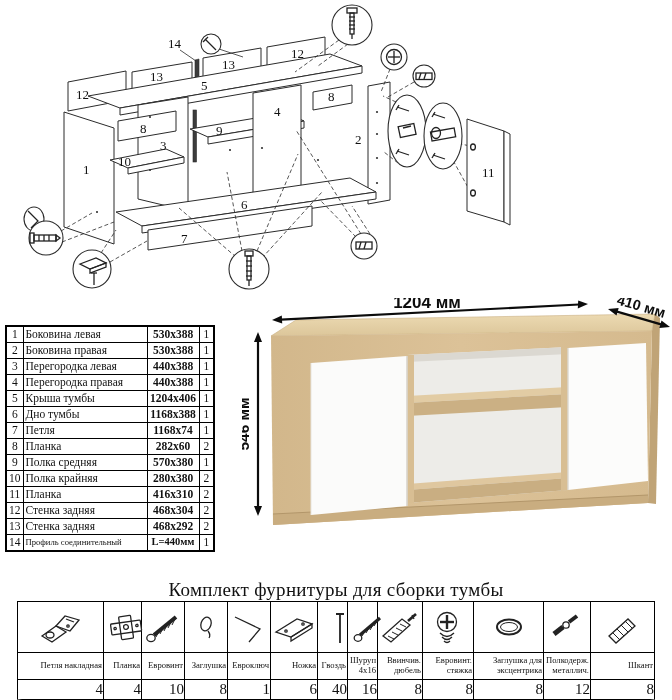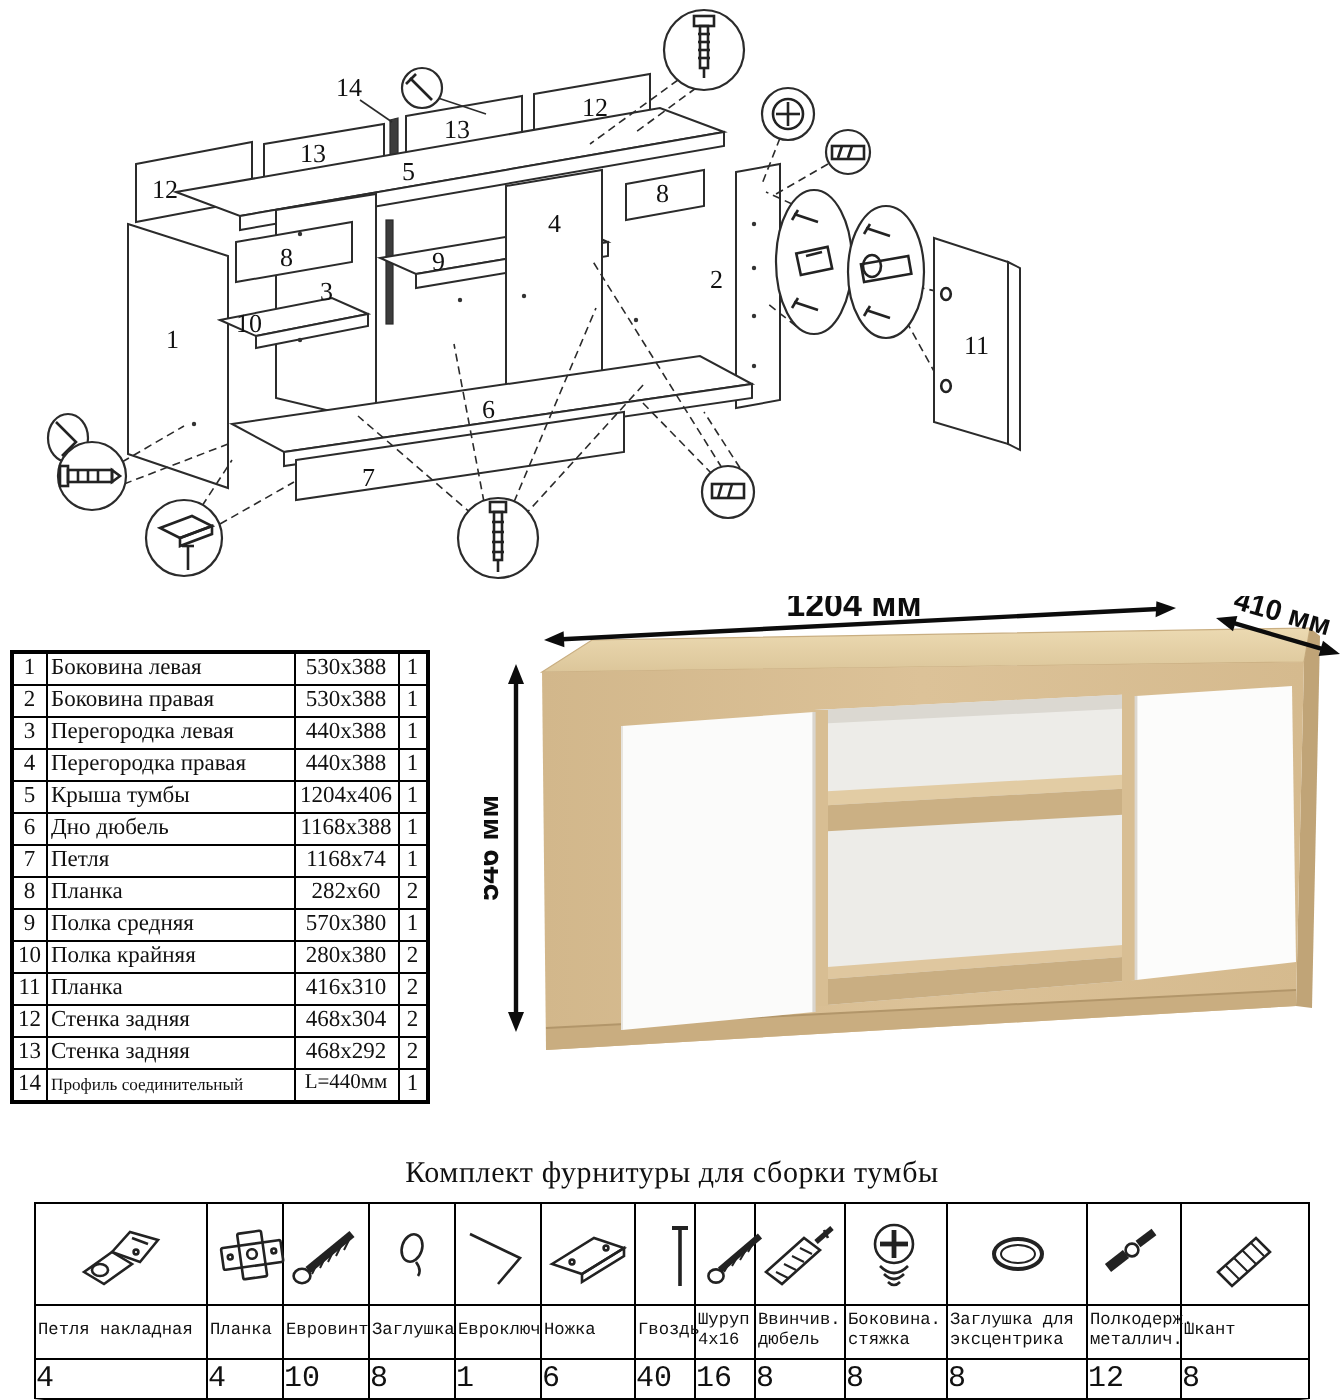--- a/index.html
+++ b/index.html
@@ -14,32 +14,32 @@
   .callout{fill:#fff;stroke:#2b2b2b;stroke-width:1.1;}
   .lead{stroke:#2b2b2b;stroke-width:.8;fill:none;}
   .dash{stroke:#2b2b2b;stroke-width:.8;fill:none;stroke-dasharray:4 2.5;}
   .hw{stroke:#222;stroke-width:1.3;fill:none;}
   .dot{fill:#333;}
   
   .parts-table{position:absolute;left:5px;top:325px;width:208px;border-collapse:collapse;
                table-layout:fixed;font-size:11.5px;line-height:1;border:2px solid #000;}
   .parts-table td{border:1px solid #000;padding:1px 2px;height:13px;white-space:nowrap;overflow:hidden;}
   .parts-table td.c-num{text-align:center;padding:1px 0;}
-  .parts-table td.c-size{text-align:center;}
+  .parts-table td.c-size{text-align:center;font-weight:bold;}
   .parts-table td.c-qty{text-align:center;padding:1px 0;}
   .parts-table tr.small td.c-name{font-size:8.6px;}
   .parts-table tr.small td.c-size{font-size:10.5px;}
   
   .photo{position:absolute;left:242px;top:298px;}
   .dim{font-family:"Liberation Sans",sans-serif;font-weight:bold;fill:#0d0d0d;}
   
   .hw-title{position:absolute;left:17px;top:579px;width:638px;text-align:center;
-            font-size:15px;letter-spacing:.3px;}
+            font-size:19px;letter-spacing:.3px;}
   .hw-table{position:absolute;left:17px;top:601px;width:638px;border-collapse:collapse;
-            table-layout:fixed;text-align:left;border:1.5px solid #000;font-family:Liberation Mono, monospace;}
+            table-layout:fixed;text-align:right;border:1.5px solid #000;}
   .hw-table td{border:1px solid #000;padding:0;}
   .hw-table tr.r-icon td{height:50px;vertical-align:middle;}
   .hw-table tr.r-name td{height:26px;font-size:8.6px;line-height:1.12;vertical-align:middle;padding:0 1px;}
   .hw-table tr.r-qty td{height:19px;font-size:15px;vertical-align:middle;}
   .hw-table svg{margin:0 auto;}
 </style>
 </head>
 <body>
 
 <div class="page">
@@ -278,21 +278,21 @@
           <td class="c-qty">1</td>
         </tr>
       <tr>
           <td class="c-num">5</td>
           <td class="c-name">Крыша тумбы</td>
           <td class="c-size">1204x406</td>
           <td class="c-qty">1</td>
         </tr>
       <tr>
           <td class="c-num">6</td>
-          <td class="c-name">Дно дюбель</td>
+          <td class="c-name">Дно тумбы</td>
           <td class="c-size">1168x388</td>
           <td class="c-qty">1</td>
         </tr>
       <tr>
           <td class="c-num">7</td>
           <td class="c-name">Петля</td>
           <td class="c-size">1168x74</td>
           <td class="c-qty">1</td>
         </tr>
       <tr>
@@ -541,21 +541,21 @@
       <tr class="r-name">
         <td>Петля накладная</td>
         <td>Планка</td>
         <td>Евровинт</td>
         <td>Заглушка</td>
         <td>Евроключ</td>
         <td>Ножка</td>
         <td>Гвоздь</td>
         <td>Шуруп 4x16</td>
         <td>Ввинчив. дюбель</td>
-        <td>Боковина. стяжка</td>
+        <td>Евровинт. стяжка</td>
         <td>Заглушка для эксцентрика</td>
         <td>Полкодерж. металлич.</td>
         <td>Шкант</td>
       </tr>
       <tr class="r-qty">
         <td>4</td>
         <td>4</td>
         <td>10</td>
         <td>8</td>
         <td>1</td>

